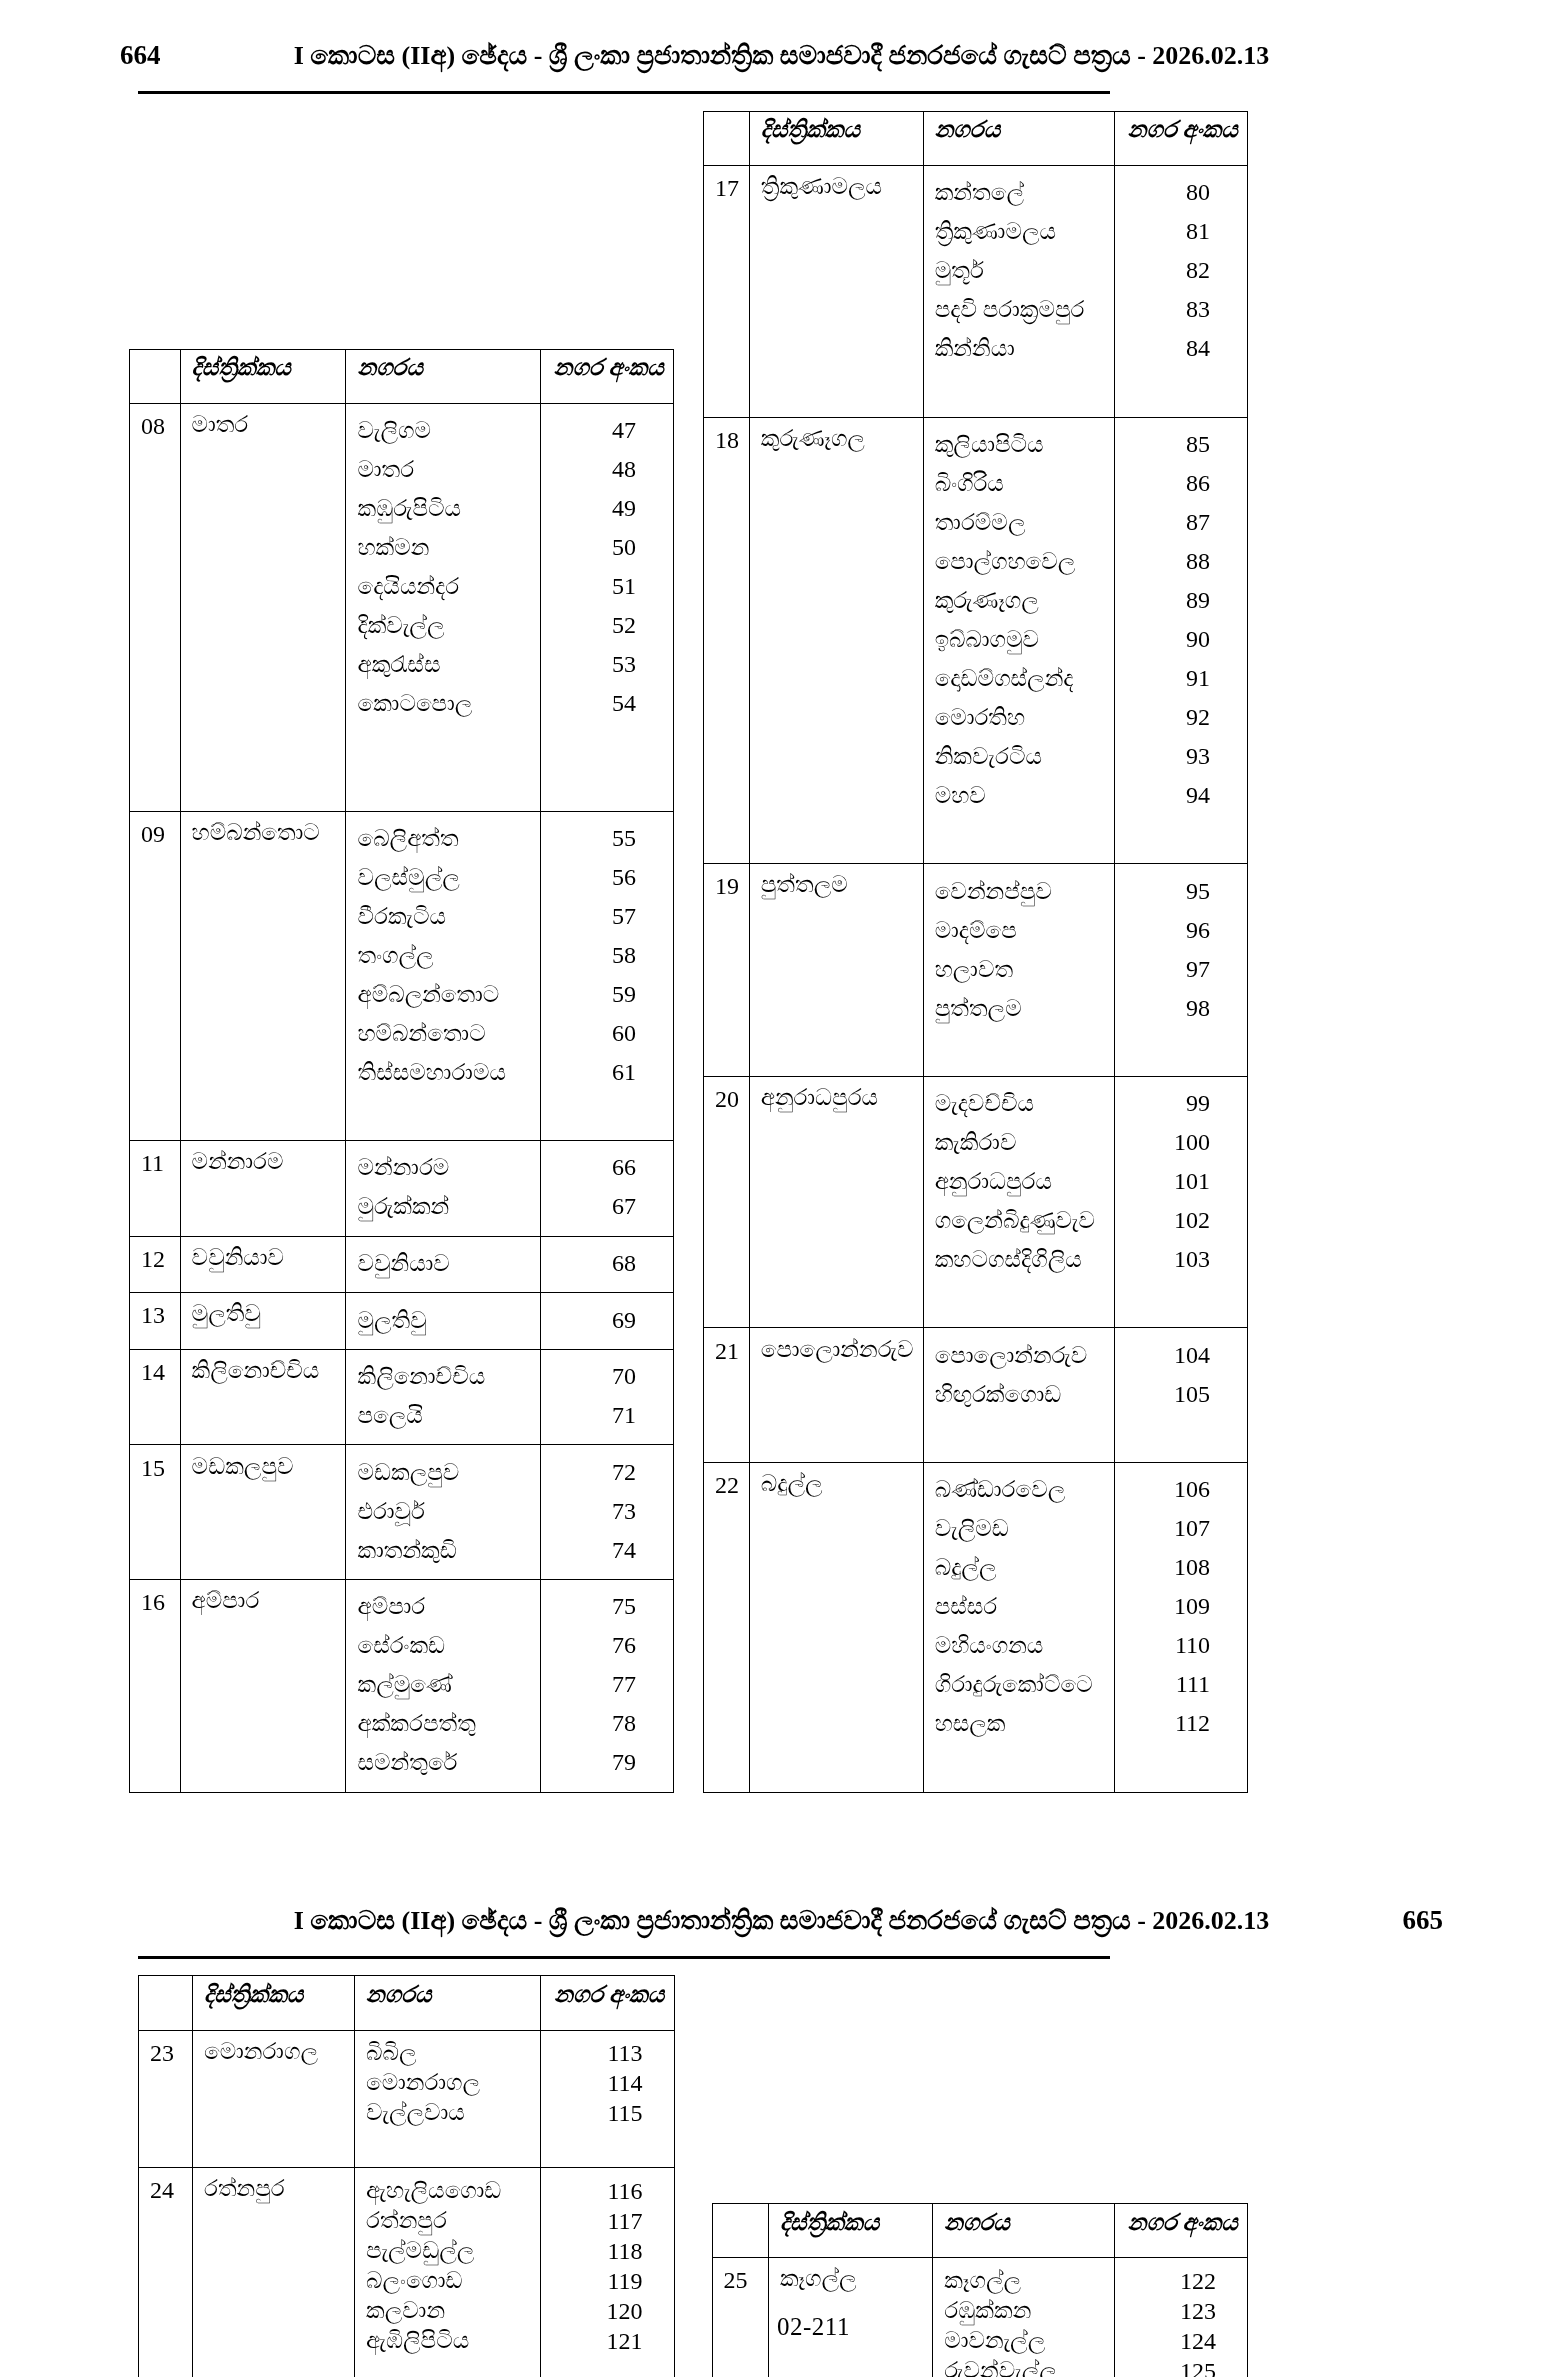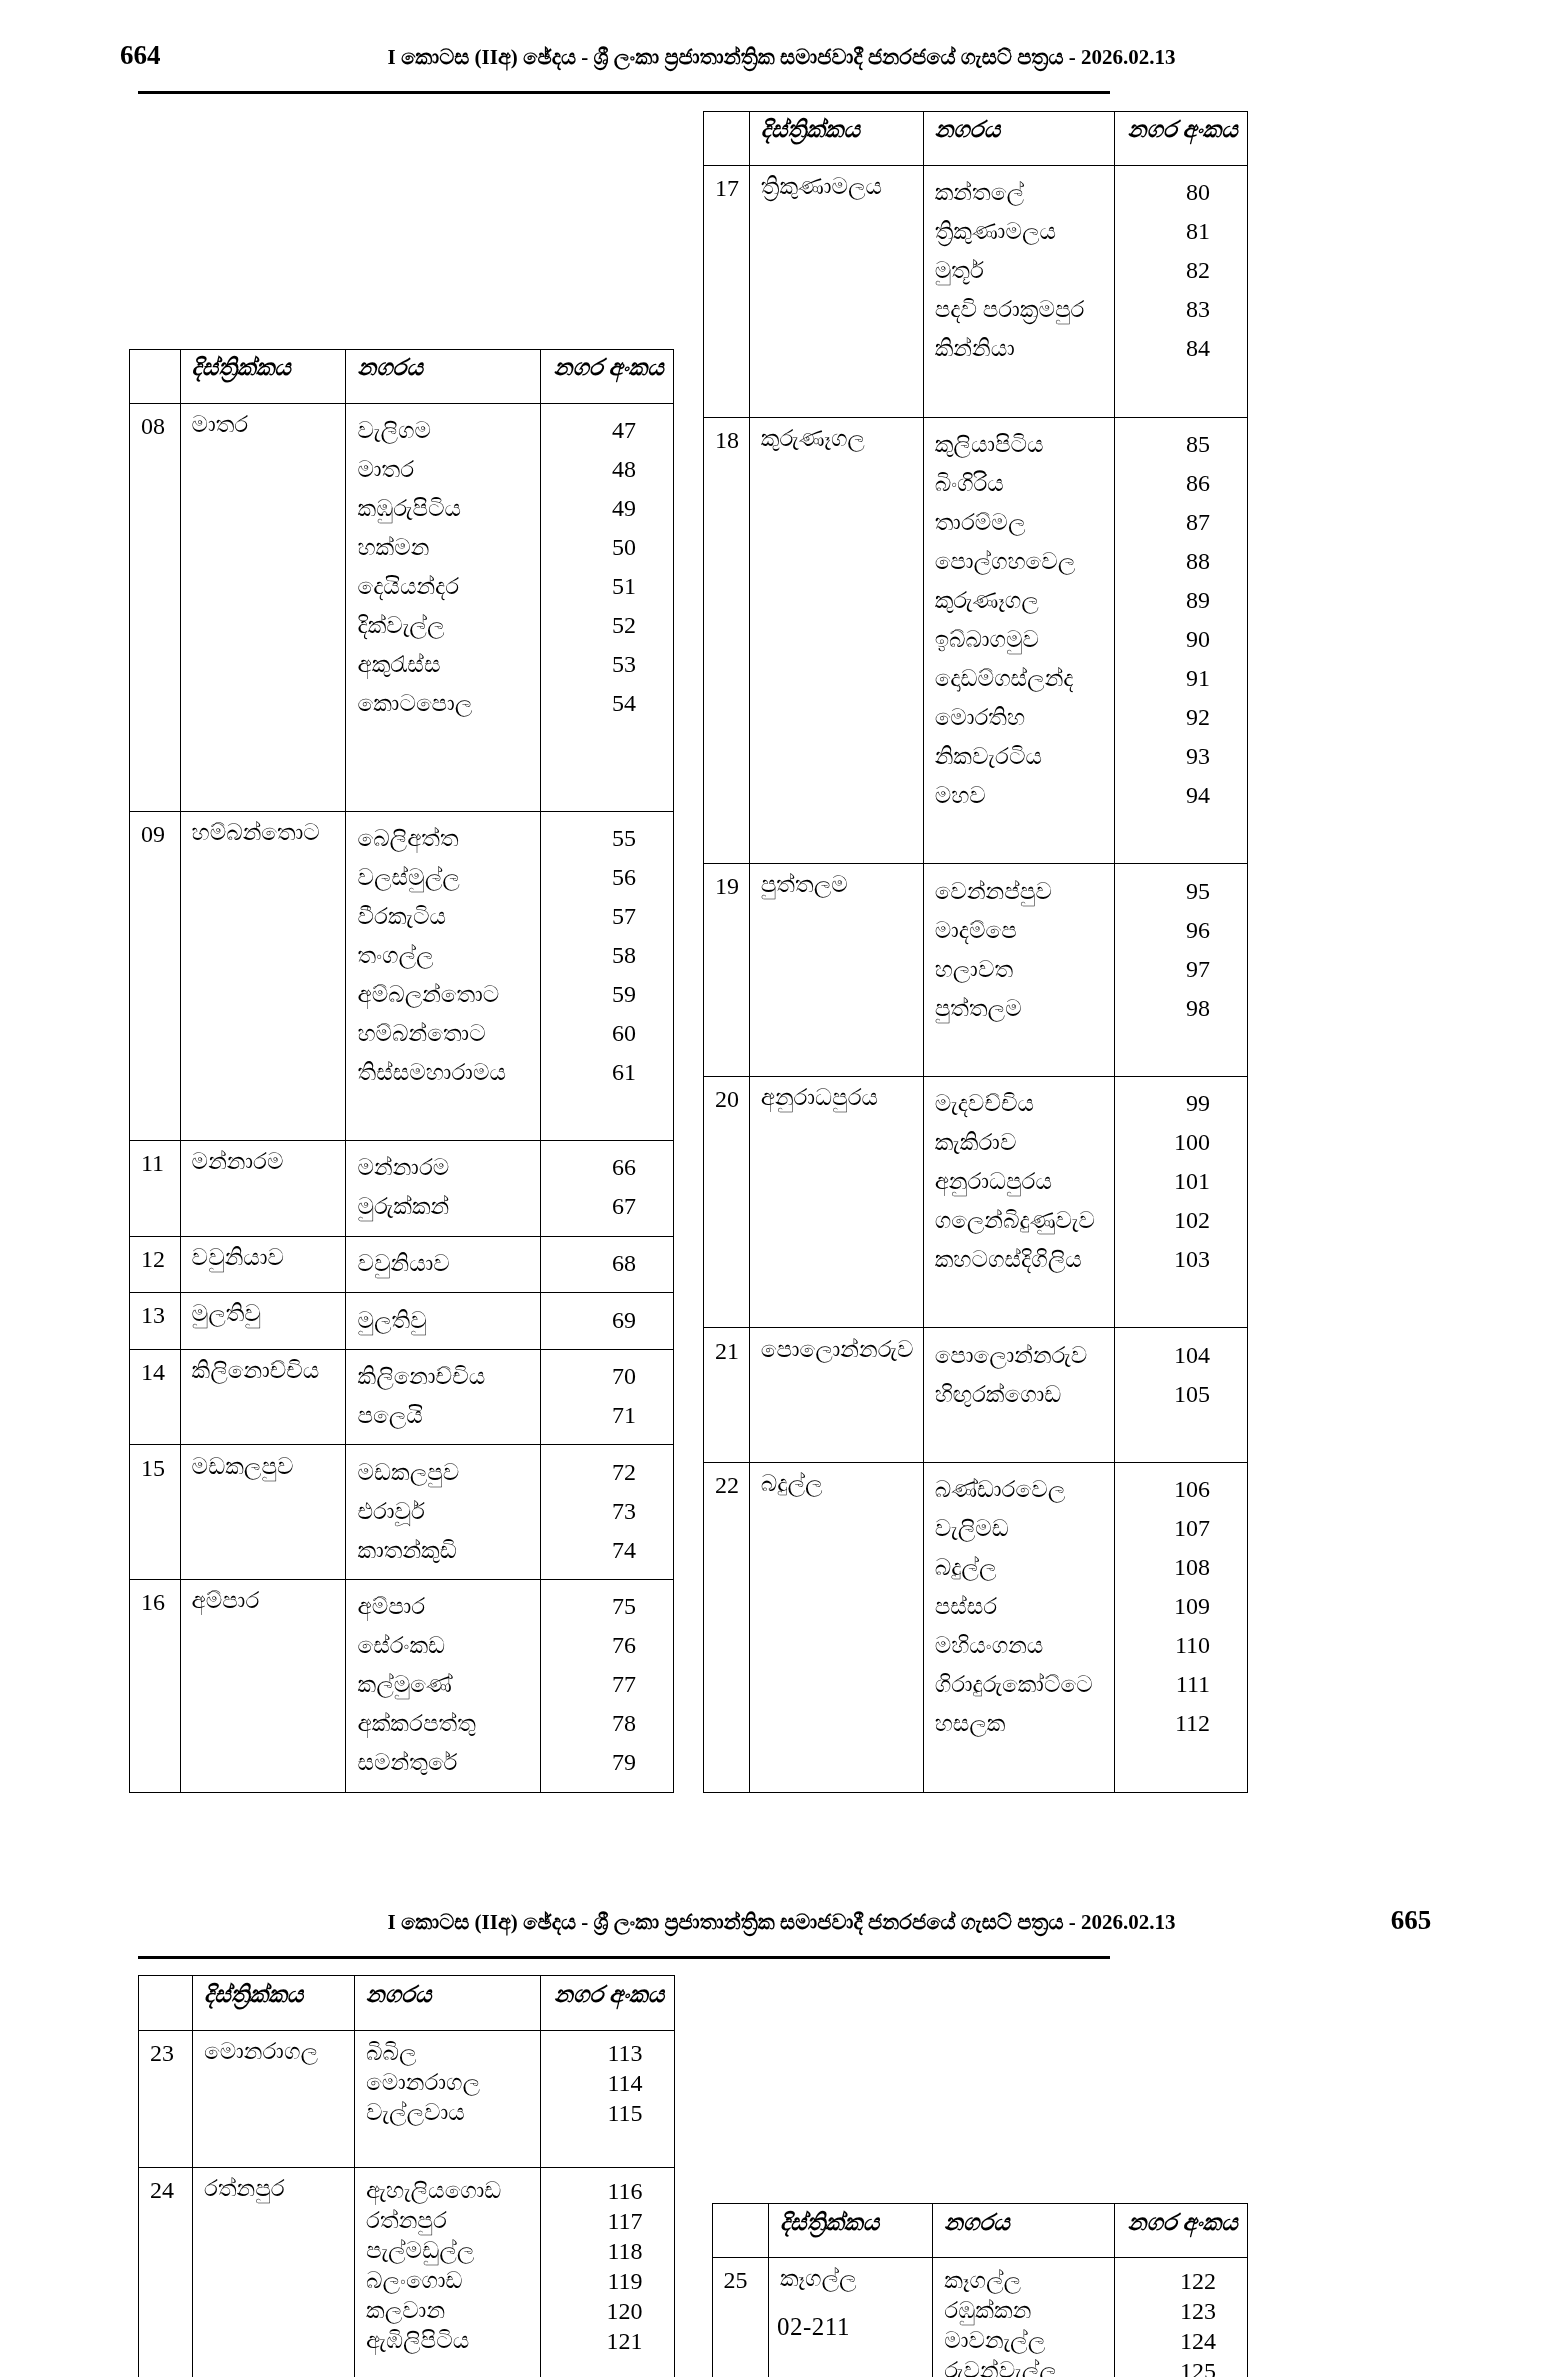--- a/index.html
+++ b/index.html
@@ -35,25 +35,25 @@
     justify-content: space-between;
     padding: 0 120px 0 120px;
   }
   .folio {
     font-size: 27px;
     font-weight: bold;
     letter-spacing: 0px;
     white-space: nowrap;
     min-width: 64px;
   }
-  .folio.right { text-align: center; }
+  .folio.right { text-align: right; }
   .runhead-title {
     flex: 1;
     text-align: center;
-    font-size: 21px;
+    font-size: 26px;
     font-weight: bold;
     white-space: nowrap;
     font-family: "Liberation Serif", "DejaVu Serif", serif;
   }
   .rule {
     height: 0;
     border-top: 3.7px solid #000;
     margin: 7.4px 138px 0 138px;
   }
 

